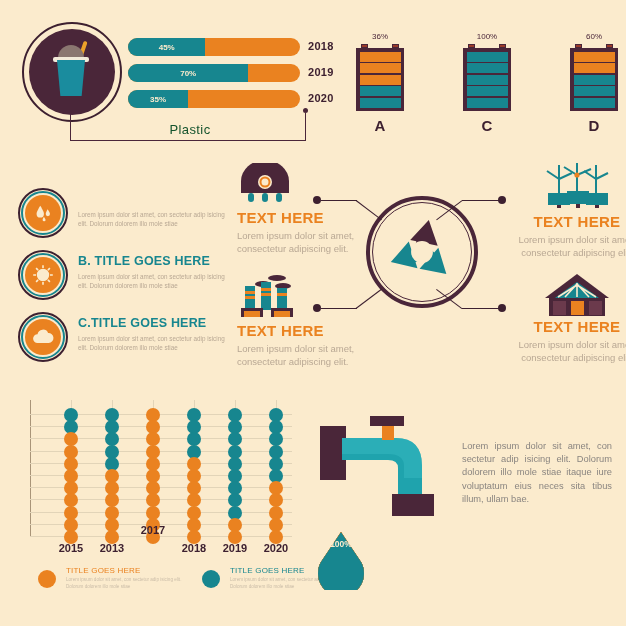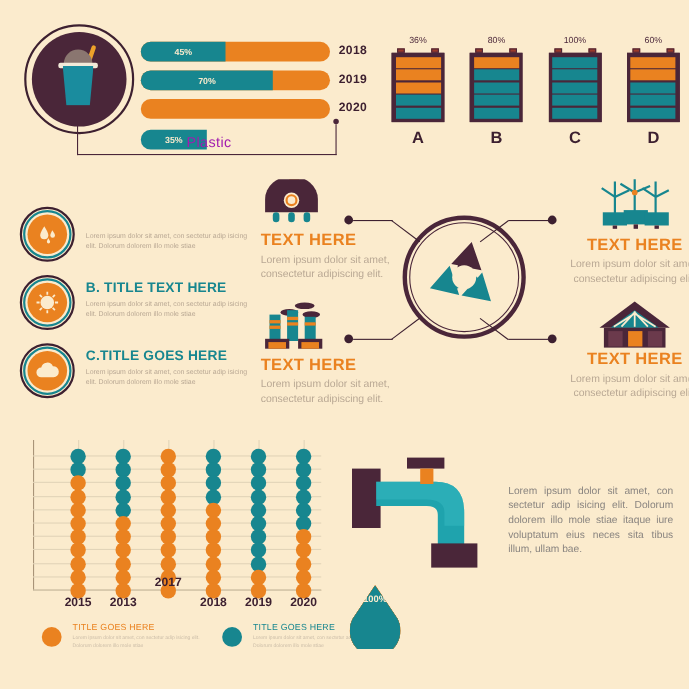--- a/index.html
+++ b/index.html
@@ -32,21 +32,21 @@
   .barfill{position:absolute;left:0;top:0;height:18px;background:#17868f;
      border-radius:9px 0 0 9px;display:flex;align-items:center;justify-content:center;}
   .barpct{color:#fbebcd;font-size:8px;font-weight:bold;}
   .baryear{position:absolute;left:180px;top:2px;color:#3d2030;font-size:11px;
      font-weight:bold;letter-spacing:.3px;}
 
   .plastic-line{left:70px;top:113px;width:236px;height:28px;
      border-left:1.5px solid #4a2639;border-bottom:1.5px solid #4a2639;
      border-right:1.5px solid #4a2639;box-sizing:border-box;}
   .plastic-dot{left:303px;top:108px;width:5px;height:5px;border-radius:50%;background:#4a2639;}
-  .plastic-label{left:120px;top:122px;width:140px;text-align:center;color:#a21caf;
+  .plastic-label{left:120px;top:122px;width:140px;text-align:center;color:#14532d;
      font-size:13px;letter-spacing:.4px;}
 
   
   .battery{width:48px;}
   .bat-pct{text-align:center;color:#4a2639;font-size:8px;margin-bottom:3px;}
   .bat-nubs{height:4px;display:flex;justify-content:space-between;padding:0 5px;box-sizing:border-box;}
   .nub{width:7px;height:4px;background:#9b3a2a;border:1px solid #4a2639;box-sizing:border-box;}
   .bat-body{border:2.5px solid #4a2639;box-sizing:border-box;background:#4a2639;
      display:flex;flex-direction:column;gap:1.5px;padding:1.5px;}
   .cell{height:10px;}
@@ -134,21 +134,21 @@
       </div>
       <div class="barrow">
         <div class="bartrack"></div>
         <div class="barfill" style="width: 120.4px;">
           <span class="barpct">70%</span>
         </div>
         <div class="baryear">2019</div>
       </div>
       <div class="barrow">
         <div class="bartrack"></div>
-        <div class="barfill" style="width: 60.2px; margin-top: 28px;">
+        <div class="barfill" style="width: 60.2px;">
           <span class="barpct">35%</span>
         </div>
         <div class="baryear">2020</div>
       </div>
     </div>
 
   <div class="abs plastic-line"></div>
   <div class="abs plastic-dot"></div>
   <div class="abs plastic-label">Plastic</div>
 
@@ -160,35 +160,20 @@
           <span class="nub"></span>
         </div>
         <div class="bat-body">
           <div class="cell o"></div>
           <div class="cell o"></div>
           <div class="cell o"></div>
           <div class="cell t"></div>
           <div class="cell t"></div>
         </div>
         <div class="bat-letter">A</div>
-      </div>
-      <div class="battery">
-        <div class="bat-pct">80%</div>
-        <div class="bat-nubs">
-          <span class="nub"></span>
-          <span class="nub"></span>
-        </div>
-        <div class="bat-body">
-          <div class="cell o"></div>
-          <div class="cell t"></div>
-          <div class="cell t"></div>
-          <div class="cell t"></div>
-          <div class="cell t"></div>
-        </div>
-        <div class="bat-letter">B</div>
       </div>
       <div class="battery">
         <div class="bat-pct">100%</div>
         <div class="bat-nubs">
           <span class="nub"></span>
           <span class="nub"></span>
         </div>
         <div class="bat-body">
           <div class="cell t"></div>
           <div class="cell t"></div>
@@ -234,21 +219,21 @@
         <div class="li-disc">
           <svg width="24" height="24" viewBox="0 0 24 24">
             <g fill="#fbebcd">
               <circle cx="12" cy="12" r="6.2"></circle>
               <g stroke="#fbebcd" stroke-width="1.6">
                 <path d="M12 2.2 L12 5 M12 19 L12 21.8 M2.2 12 L5 12 M19 12 L21.8 12 M5.1 5.1 L7.1 7.1 M16.9 16.9 L18.9 18.9 M18.9 5.1 L16.9 7.1 M7.1 16.9 L5.1 18.9"></path>
               </g>
             </g>
           </svg>
         </div>
-        <div class="li-title">B. TITLE TEXT HERE</div>
+        <div class="li-title">B. TITLE GOES HERE</div>
         <div class="li-desc">Lorem ipsum dolor sit amet, con sectetur adip isicing elit. Dolorum dolorem illo mole stiae</div>
       </div>
       <div class="listitem" style="top: 124px; left: 0px;">
         <div class="li-badge"></div>
         <div class="li-ring"></div>
         <div class="li-disc">
           <svg width="24" height="18" viewBox="0 0 24 18">
             <path d="M6.5 15 a4.4 4.4 0 0 1 0-8.8 a5.6 5.6 0 0 1 10.6-1.3 a3.9 3.9 0 0 1 0.6 10.1 Z" fill="#fbebcd"></path>
           </svg>
         </div>

